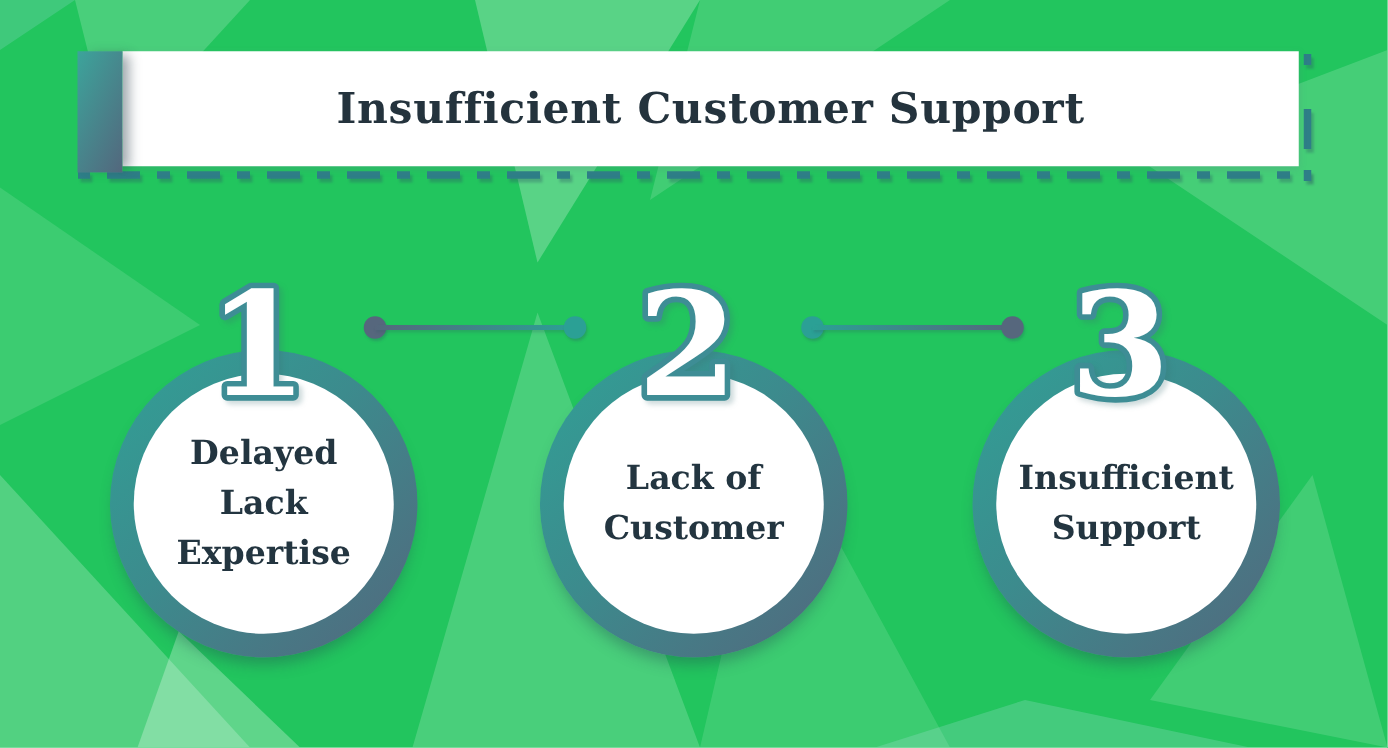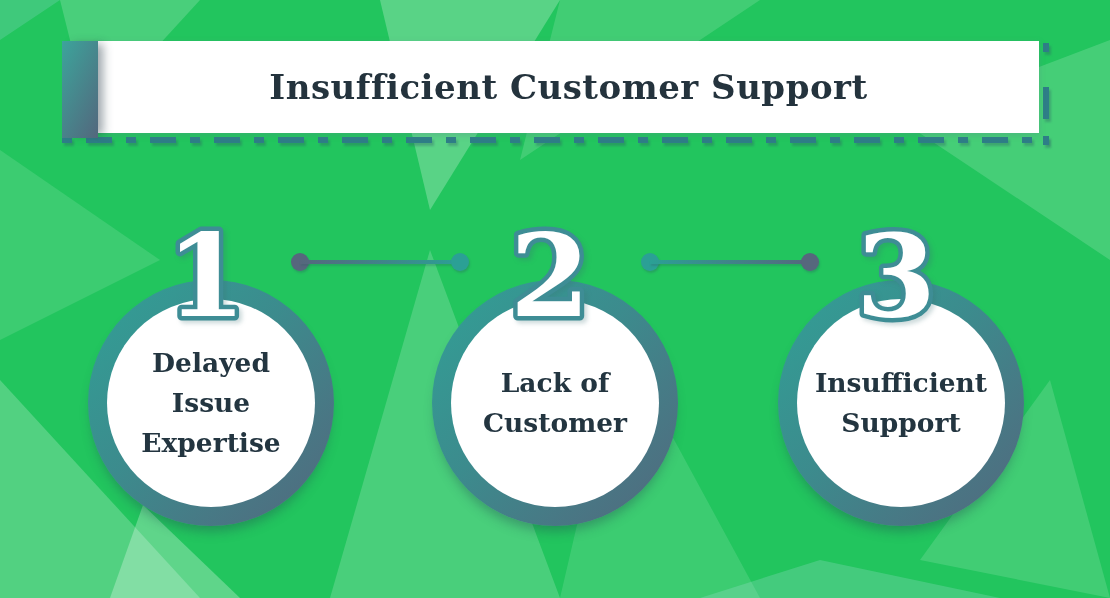--- a/index.html
+++ b/index.html
@@ -175,21 +175,21 @@
 
   <div class="step step-1">
     <div class="ring">
       <div class="ring-inner"></div>
     </div>
     <svg class="step-number" width="170" height="125" viewBox="0 0 170 125">
       <text x="85" y="102" text-anchor="middle" font-family="DejaVu Serif, serif" font-size="115" font-weight="bold" fill="#ffffff" stroke="#3e8d95" stroke-width="9" paint-order="stroke" stroke-linejoin="round">1</text>
     </svg>
     <div class="step-label">
       <div class="label-line">Delayed</div>
-      <div class="label-line">Issue</div>
+      <div class="label-line">Lack</div>
       <div class="label-line">Expertise</div>
     </div>
   </div>
 
   <div class="step step-2">
     <div class="ring">
       <div class="ring-inner"></div>
     </div>
     <svg class="step-number" width="170" height="125" viewBox="0 0 170 125">
       <text x="85" y="102" text-anchor="middle" font-family="DejaVu Serif, serif" font-size="115" font-weight="bold" fill="#ffffff" stroke="#3e8d95" stroke-width="9" paint-order="stroke" stroke-linejoin="round">2</text>

